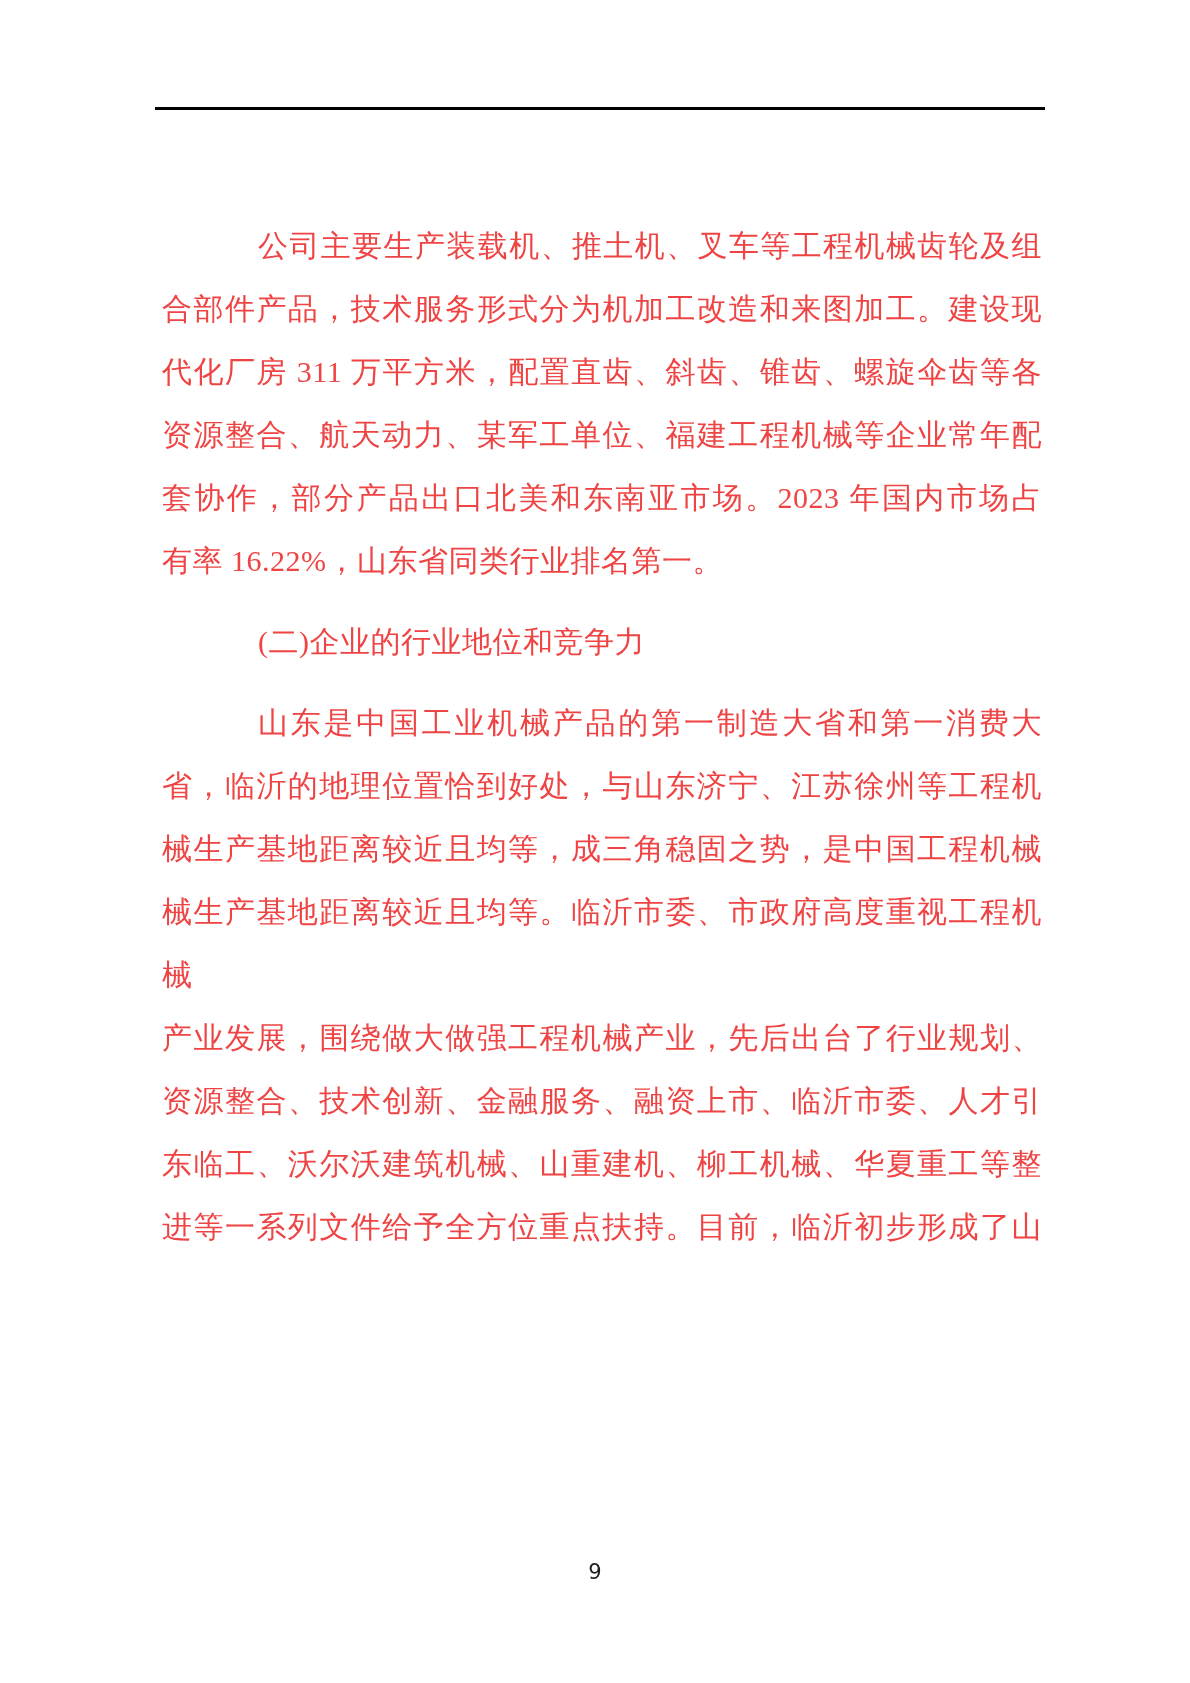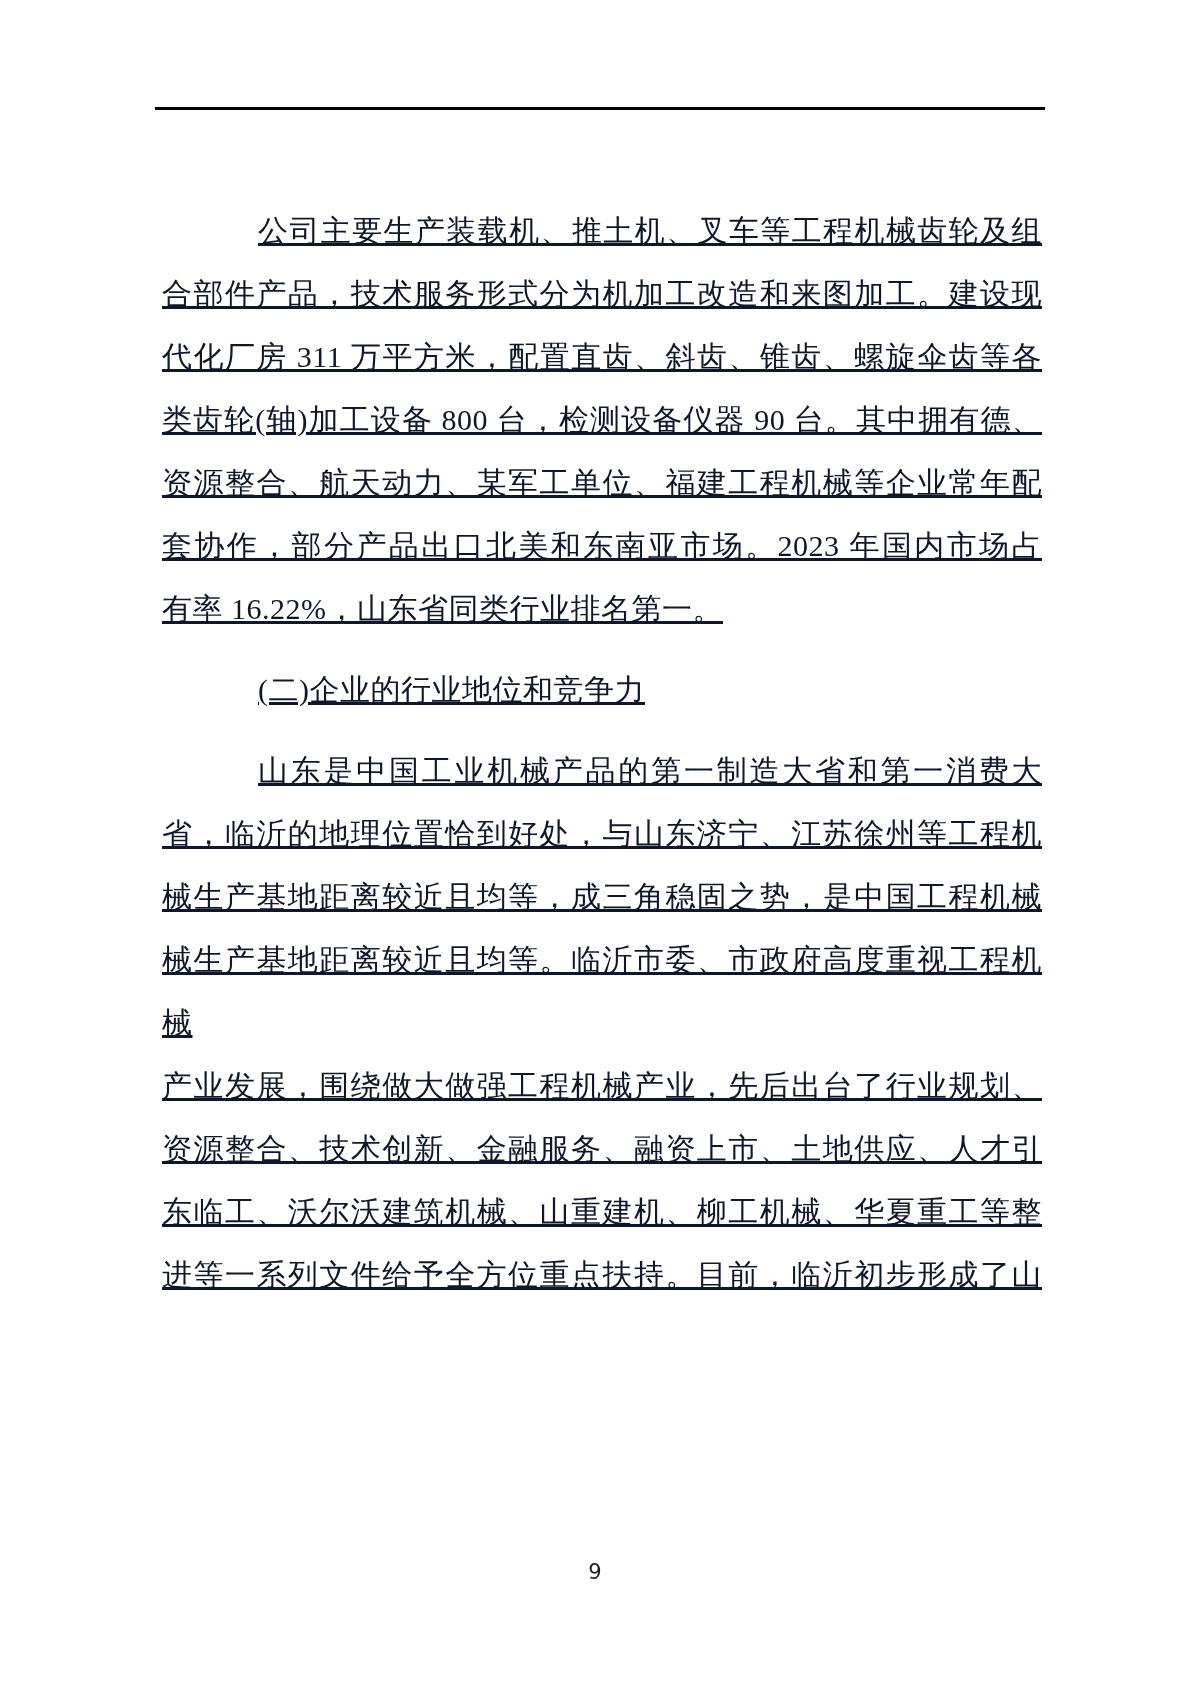--- a/index.html
+++ b/index.html
@@ -15,27 +15,26 @@
     position: absolute;
     left: 155px;
     top: 107px;
     width: 890px;
     height: 3px;
     background: #000000;
   }
   .content {
     position: absolute;
     left: 162px;
-    top: 199px;
+    top: 214px;
     width: 880px;
-    color: #0f172a;
+    color: #ef4444;
     font-size: 30px;
     line-height: 63px;
     letter-spacing: 0.5px;
-    text-decoration: underline;
   }
   .block { margin: 0; }
   .block + .block { margin-top: 18px; }
   .block.heading + .block.heading { margin-top: 29px; }
   .line {
     text-align: justify;
     text-align-last: justify;
     white-space: normal;
   }
   .line.indent { text-indent: 96px; }
@@ -54,33 +53,32 @@
 </head>
 <body>
 
 <div class="page">
   <div class="header-rule"></div>
   <div class="content" id="doc-body">
       <div class="block paragraph">
         <div class="line indent">公司主要生产装载机、推土机、叉车等工程机械齿轮及组</div>
         <div class="line">合部件产品，技术服务形式分为机加工改造和来图加工。建设现</div>
         <div class="line">代化厂房 311 万平方米，配置直齿、斜齿、锥齿、螺旋伞齿等各</div>
-        <div class="line">类齿轮(轴)加工设备 800 台，检测设备仪器 90 台。其中拥有德、</div>
         <div class="line">资源整合、航天动力、某军工单位、福建工程机械等企业常年配</div>
         <div class="line">套协作，部分产品出口北美和东南亚市场。2023 年国内市场占</div>
         <div class="line last">有率 16.22%，山东省同类行业排名第一。</div>
       </div>
       <div class="block heading">
         <div class="line indent last">(二)企业的行业地位和竞争力</div>
       </div>
       <div class="block paragraph">
         <div class="line indent">山东是中国工业机械产品的第一制造大省和第一消费大</div>
         <div class="line">省，临沂的地理位置恰到好处，与山东济宁、江苏徐州等工程机</div>
         <div class="line">械生产基地距离较近且均等，成三角稳固之势，是中国工程机械</div>
         <div class="line">械生产基地距离较近且均等。临沂市委、市政府高度重视工程机械</div>
         <div class="line">产业发展，围绕做大做强工程机械产业，先后出台了行业规划、</div>
-        <div class="line">资源整合、技术创新、金融服务、融资上市、土地供应、人才引</div>
+        <div class="line">资源整合、技术创新、金融服务、融资上市、临沂市委、人才引</div>
         <div class="line">东临工、沃尔沃建筑机械、山重建机、柳工机械、华夏重工等整</div>
         <div class="line">进等一系列文件给予全方位重点扶持。目前，临沂初步形成了山</div>
       </div>
     </div>
   <div class="page-number">9</div>
 </div>
 
 </body></html>

